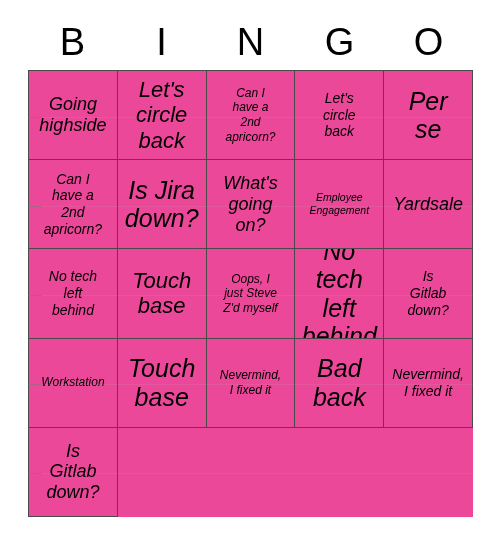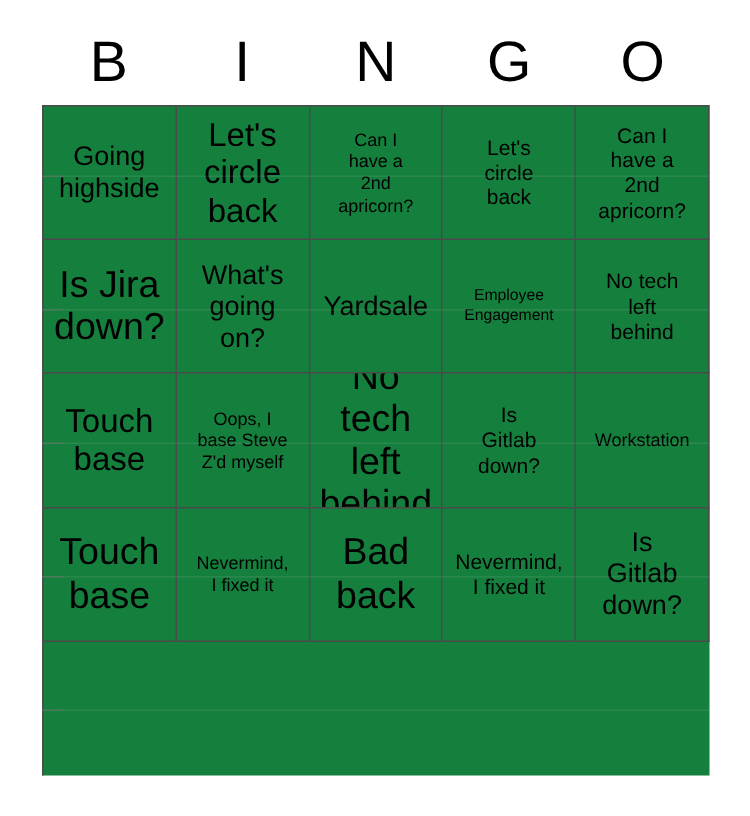--- a/index.html
+++ b/index.html
@@ -44,21 +44,22 @@
     left: 28px;
     top: 70px;
     width: 445px;
     height: 447px;
     display: grid;
     grid-template-columns: repeat(5, 1fr);
     grid-template-rows: repeat(5, 1fr);
     border-top: 1px solid #4a4a4a;
     border-left: 1px solid #4a4a4a;
     box-sizing: border-box;
-    background: #15803d;
+    background: #ec4899;
+    font-style: italic;
   }
   .cell {
     border-right: 1px solid #4a4a4a;
     border-bottom: 1px solid #4a4a4a;
     box-sizing: border-box;
     display: flex;
     align-items: center;
     justify-content: center;
     text-align: center;
     padding: 2px 3px;
@@ -127,54 +128,58 @@
         <span class="cell-text">Can I
 have a
 2nd
 apricorn?</span>
       </div>
       <div class="cell fs-sm">
         <span class="cell-text">Let's
 circle
 back</span>
       </div>
+      <div class="cell fs-xl">
+        <span class="cell-text">Per
+se</span>
+      </div>
       <div class="cell fs-sm">
         <span class="cell-text">Can I
 have a
 2nd
 apricorn?</span>
       </div>
       <div class="cell fs-xl">
         <span class="cell-text">Is Jira
 down?</span>
       </div>
       <div class="cell fs-md">
         <span class="cell-text">What's
 going
 on?</span>
       </div>
-      <div class="cell fs-md">
-        <span class="cell-text">Yardsale</span>
-      </div>
       <div class="cell fs-xxs">
         <span class="cell-text">Employee
 Engagement</span>
       </div>
+      <div class="cell fs-md">
+        <span class="cell-text">Yardsale</span>
+      </div>
       <div class="cell fs-sm">
         <span class="cell-text">No tech
 left
 behind</span>
       </div>
       <div class="cell fs-lg">
         <span class="cell-text">Touch
 base</span>
       </div>
       <div class="cell fs-xs">
         <span class="cell-text">Oops, I
-base Steve
+just Steve
 Z'd myself</span>
       </div>
       <div class="cell fs-xl">
         <span class="cell-text">No tech
 left
 behind</span>
       </div>
       <div class="cell fs-sm">
         <span class="cell-text">Is
 Gitlab

